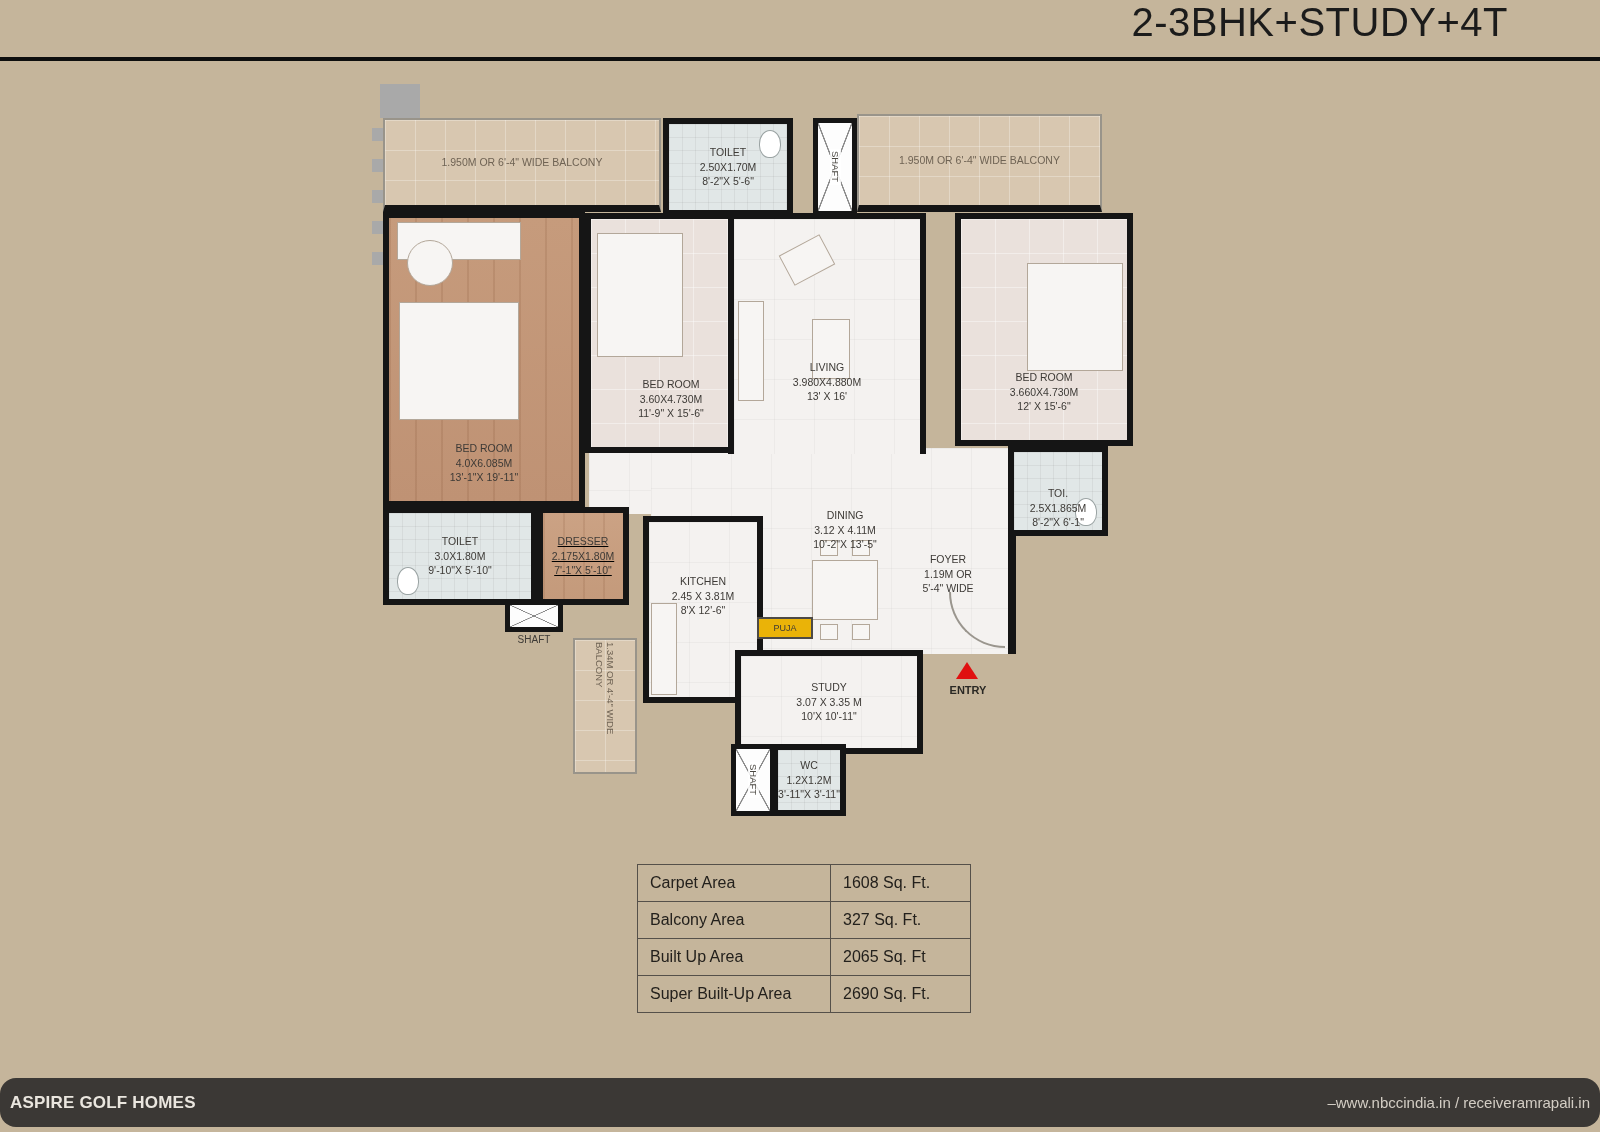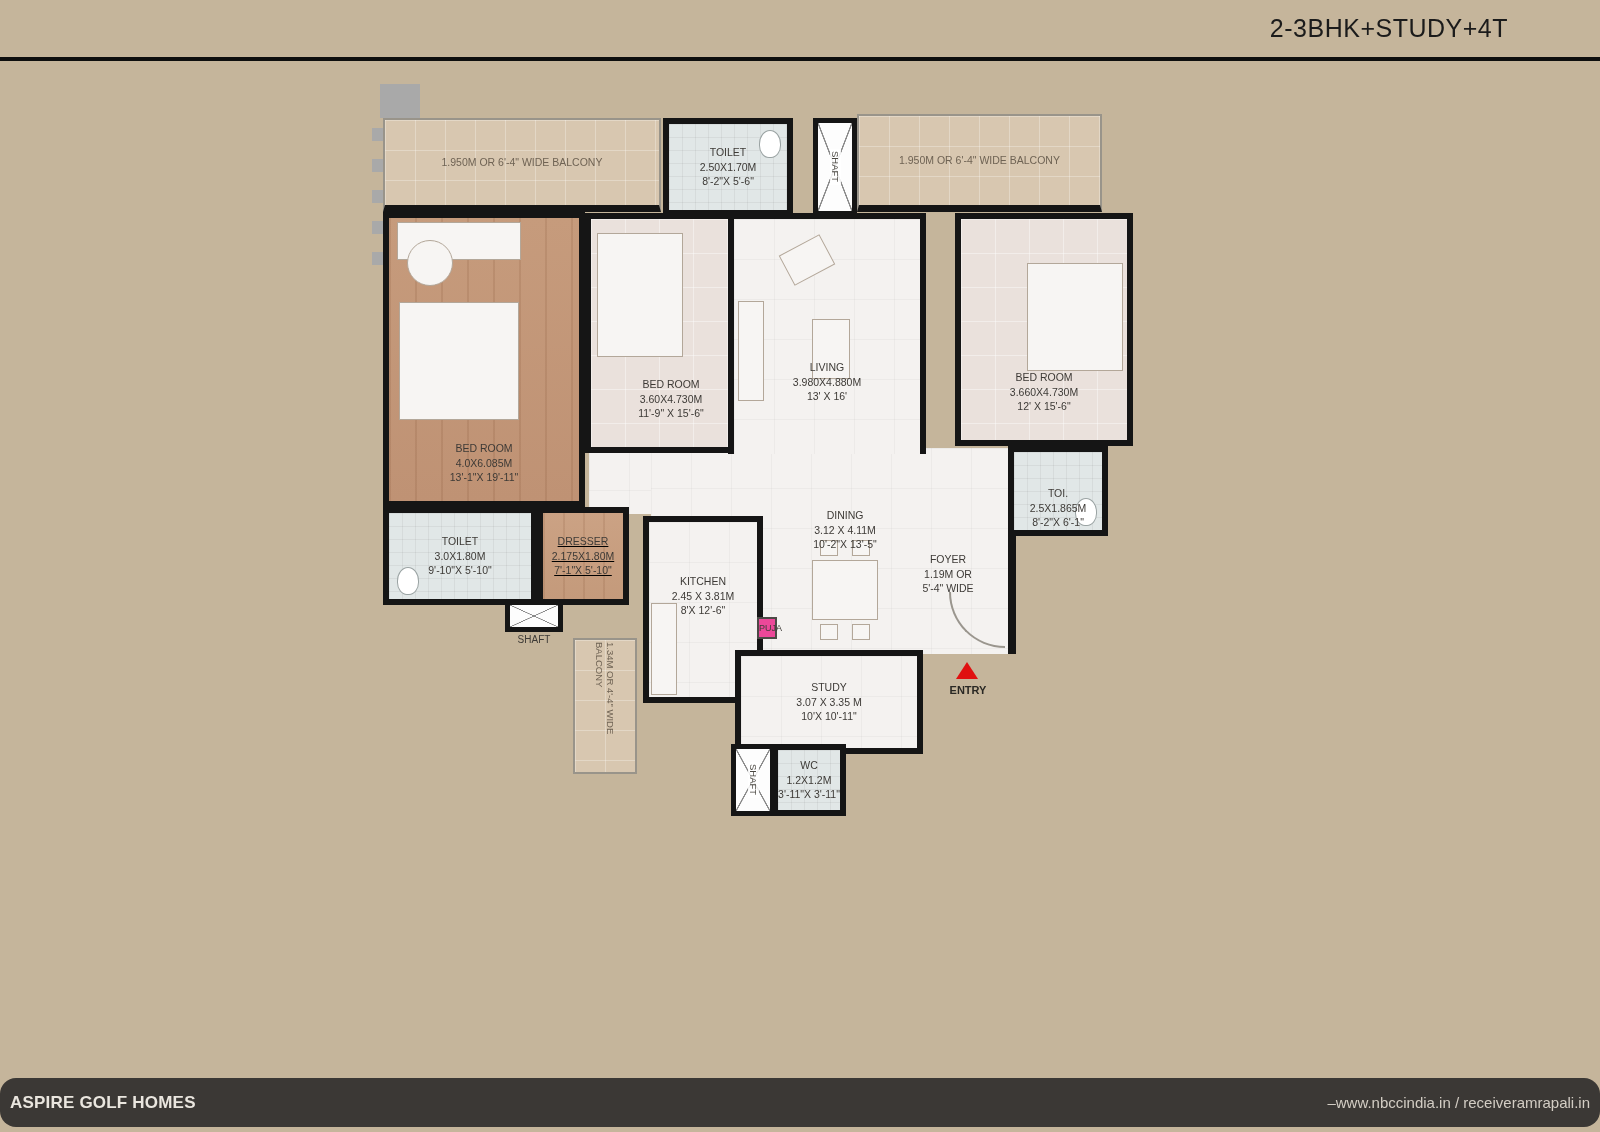--- a/index.html
+++ b/index.html
@@ -1,20 +1,20 @@
 <!DOCTYPE html>
 <html><head>
 <meta charset="utf-8">
 <style>
   html,body{margin:0;padding:0;}
   body{font-family:"Liberation Sans", sans-serif;}
   .page{position:relative;width:1600px;height:1132px;background:#c5b59b;overflow:hidden;}
 
   
-  .title{position:absolute;top:14px;right:92px;font-size:25px;color:#1b1b1b;letter-spacing:.5px;}
+  .title{position:absolute;top:0;right:92px;font-size:40px;color:#1b1b1b;letter-spacing:.5px;}
   .rule{position:absolute;top:57px;left:0;width:100%;height:4px;background:#0e0e0e;}
 
   
   .abs{position:absolute;box-sizing:border-box;}
   .room{position:absolute;box-sizing:border-box;border:6px solid #151515;display:flex;align-items:center;justify-content:center;}
   .lbl{font-size:10.5px;color:#3d3a36;line-height:1.4;text-align:center;z-index:5;}
   .lbl span{display:block;}
   .balcony{background:
       linear-gradient(rgba(255,255,255,.28) 1px, transparent 1px),
       linear-gradient(90deg, rgba(255,255,255,.28) 1px, transparent 1px),
@@ -67,22 +67,22 @@
   .dining-area{left:651px;top:448px;width:362px;height:206px;}
   .kitchen{left:643px;top:516px;width:120px;height:187px;align-items:flex-start;padding-top:52px;}
   .study{left:735px;top:650px;width:188px;height:104px;}
   .wc{left:772px;top:744px;width:74px;height:72px;justify-content:center;}
   .shaft-wc{left:731px;top:744px;width:44px;height:72px;}
   .balcony-bottom{left:573px;top:638px;width:64px;height:136px;border:2px solid #99948a;}
   .shaft-left-box{left:505px;top:600px;width:58px;height:32px;}
   .shaft-left-label{left:494px;top:634px;width:80px;text-align:center;font-size:10px;color:#3d3a36;}
   .dining-label{left:770px;top:508px;width:150px;}
   .foyer-label{left:902px;top:552px;width:92px;}
-  .puja-box{left:757px;top:617px;width:20px;height:22px;border:2px solid #4c4a46;background:#ec4899;
-    display:flex;align-items:center;justify-content:flex-start;font-size:9px;color:#3d3a36;}
+  .puja-box{left:757px;top:617px;width:56px;height:22px;border:2px solid #4c4a46;background:#eab308;
+    display:flex;align-items:center;justify-content:center;font-size:9px;color:#3d3a36;}
   .wall-foyer-right{left:1008px;top:530px;width:8px;height:124px;}
   .door-arc{left:949px;top:592px;width:56px;height:56px;border-left:2px solid #9a968e;border-bottom:2px solid #9a968e;border-radius:0 0 0 100%;}
 
   
   .entry-triangle{left:956px;top:662px;width:0;height:0;border-left:11px solid transparent;border-right:11px solid transparent;border-bottom:17px solid #e01010;}
   .entry-label{left:936px;top:684px;width:64px;text-align:center;font-size:11px;font-weight:bold;color:#2a2824;}
 
   
   .furn{position:absolute;box-sizing:border-box;background:#f7f5f3;border:1px solid #b3a799;}
   .round{border-radius:50%;}
@@ -257,19 +257,39 @@
       <span class="vtext" style="background:transparent;color:#6f6354;">1.34M OR 4'-4" WIDE  BALCONY</span>
     </div>
 
     <div class="wall wall-foyer-right"></div>
     <div class="abs door-arc"></div>
 
     <div class="abs entry-triangle"></div>
     <div class="abs entry-label">ENTRY</div>
   </div>
 
+  <table class="area-table">
+    <tbody>
+      <tr>
+        <td class="c1">Carpet Area</td>
+        <td>1608 Sq. Ft.</td>
+      </tr>
+      <tr>
+        <td class="c1">Balcony Area</td>
+        <td>327 Sq. Ft.</td>
+      </tr>
+      <tr>
+        <td class="c1">Built Up Area</td>
+        <td>2065 Sq. Ft</td>
+      </tr>
+      <tr>
+        <td class="c1">Super Built-Up Area</td>
+        <td>2690 Sq. Ft.</td>
+      </tr>
+    </tbody>
+  </table>
 
   <div class="footer">
     <span class="brand">ASPIRE GOLF HOMES</span>
     <span class="website">–www.nbccindia.in / receiveramrapali.in</span>
   </div>
 
 </div>
 
 </body></html>

